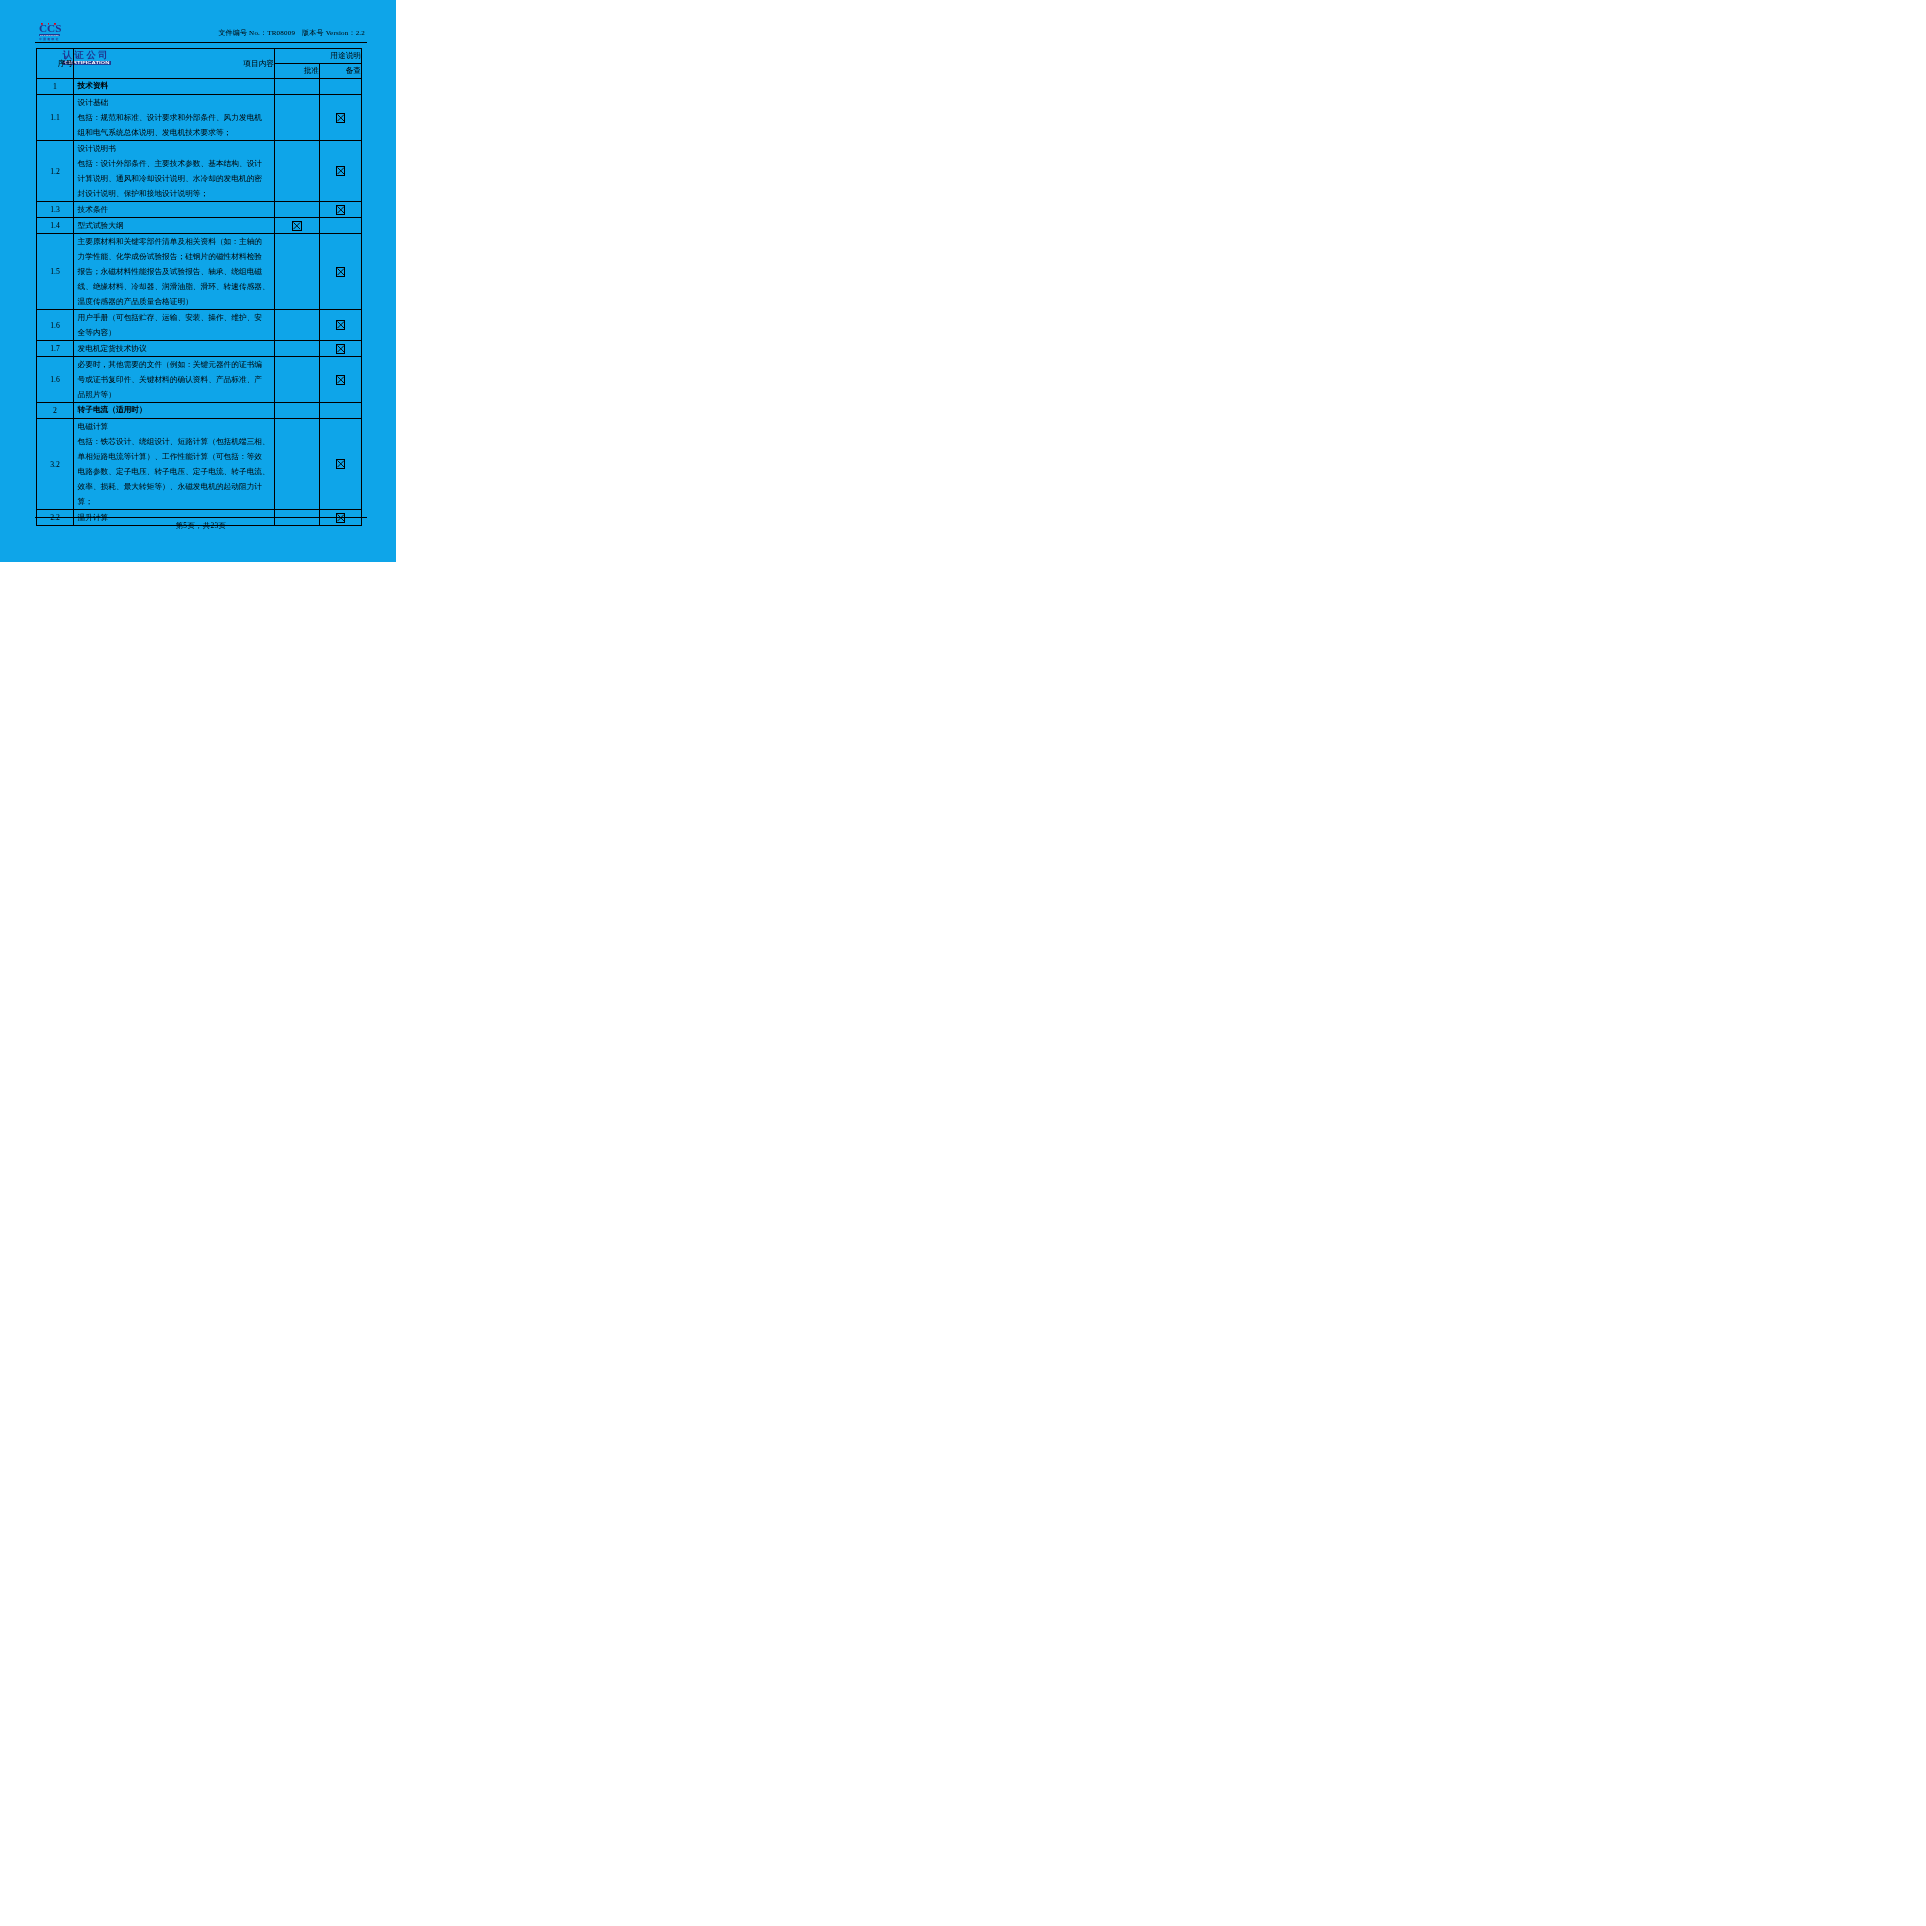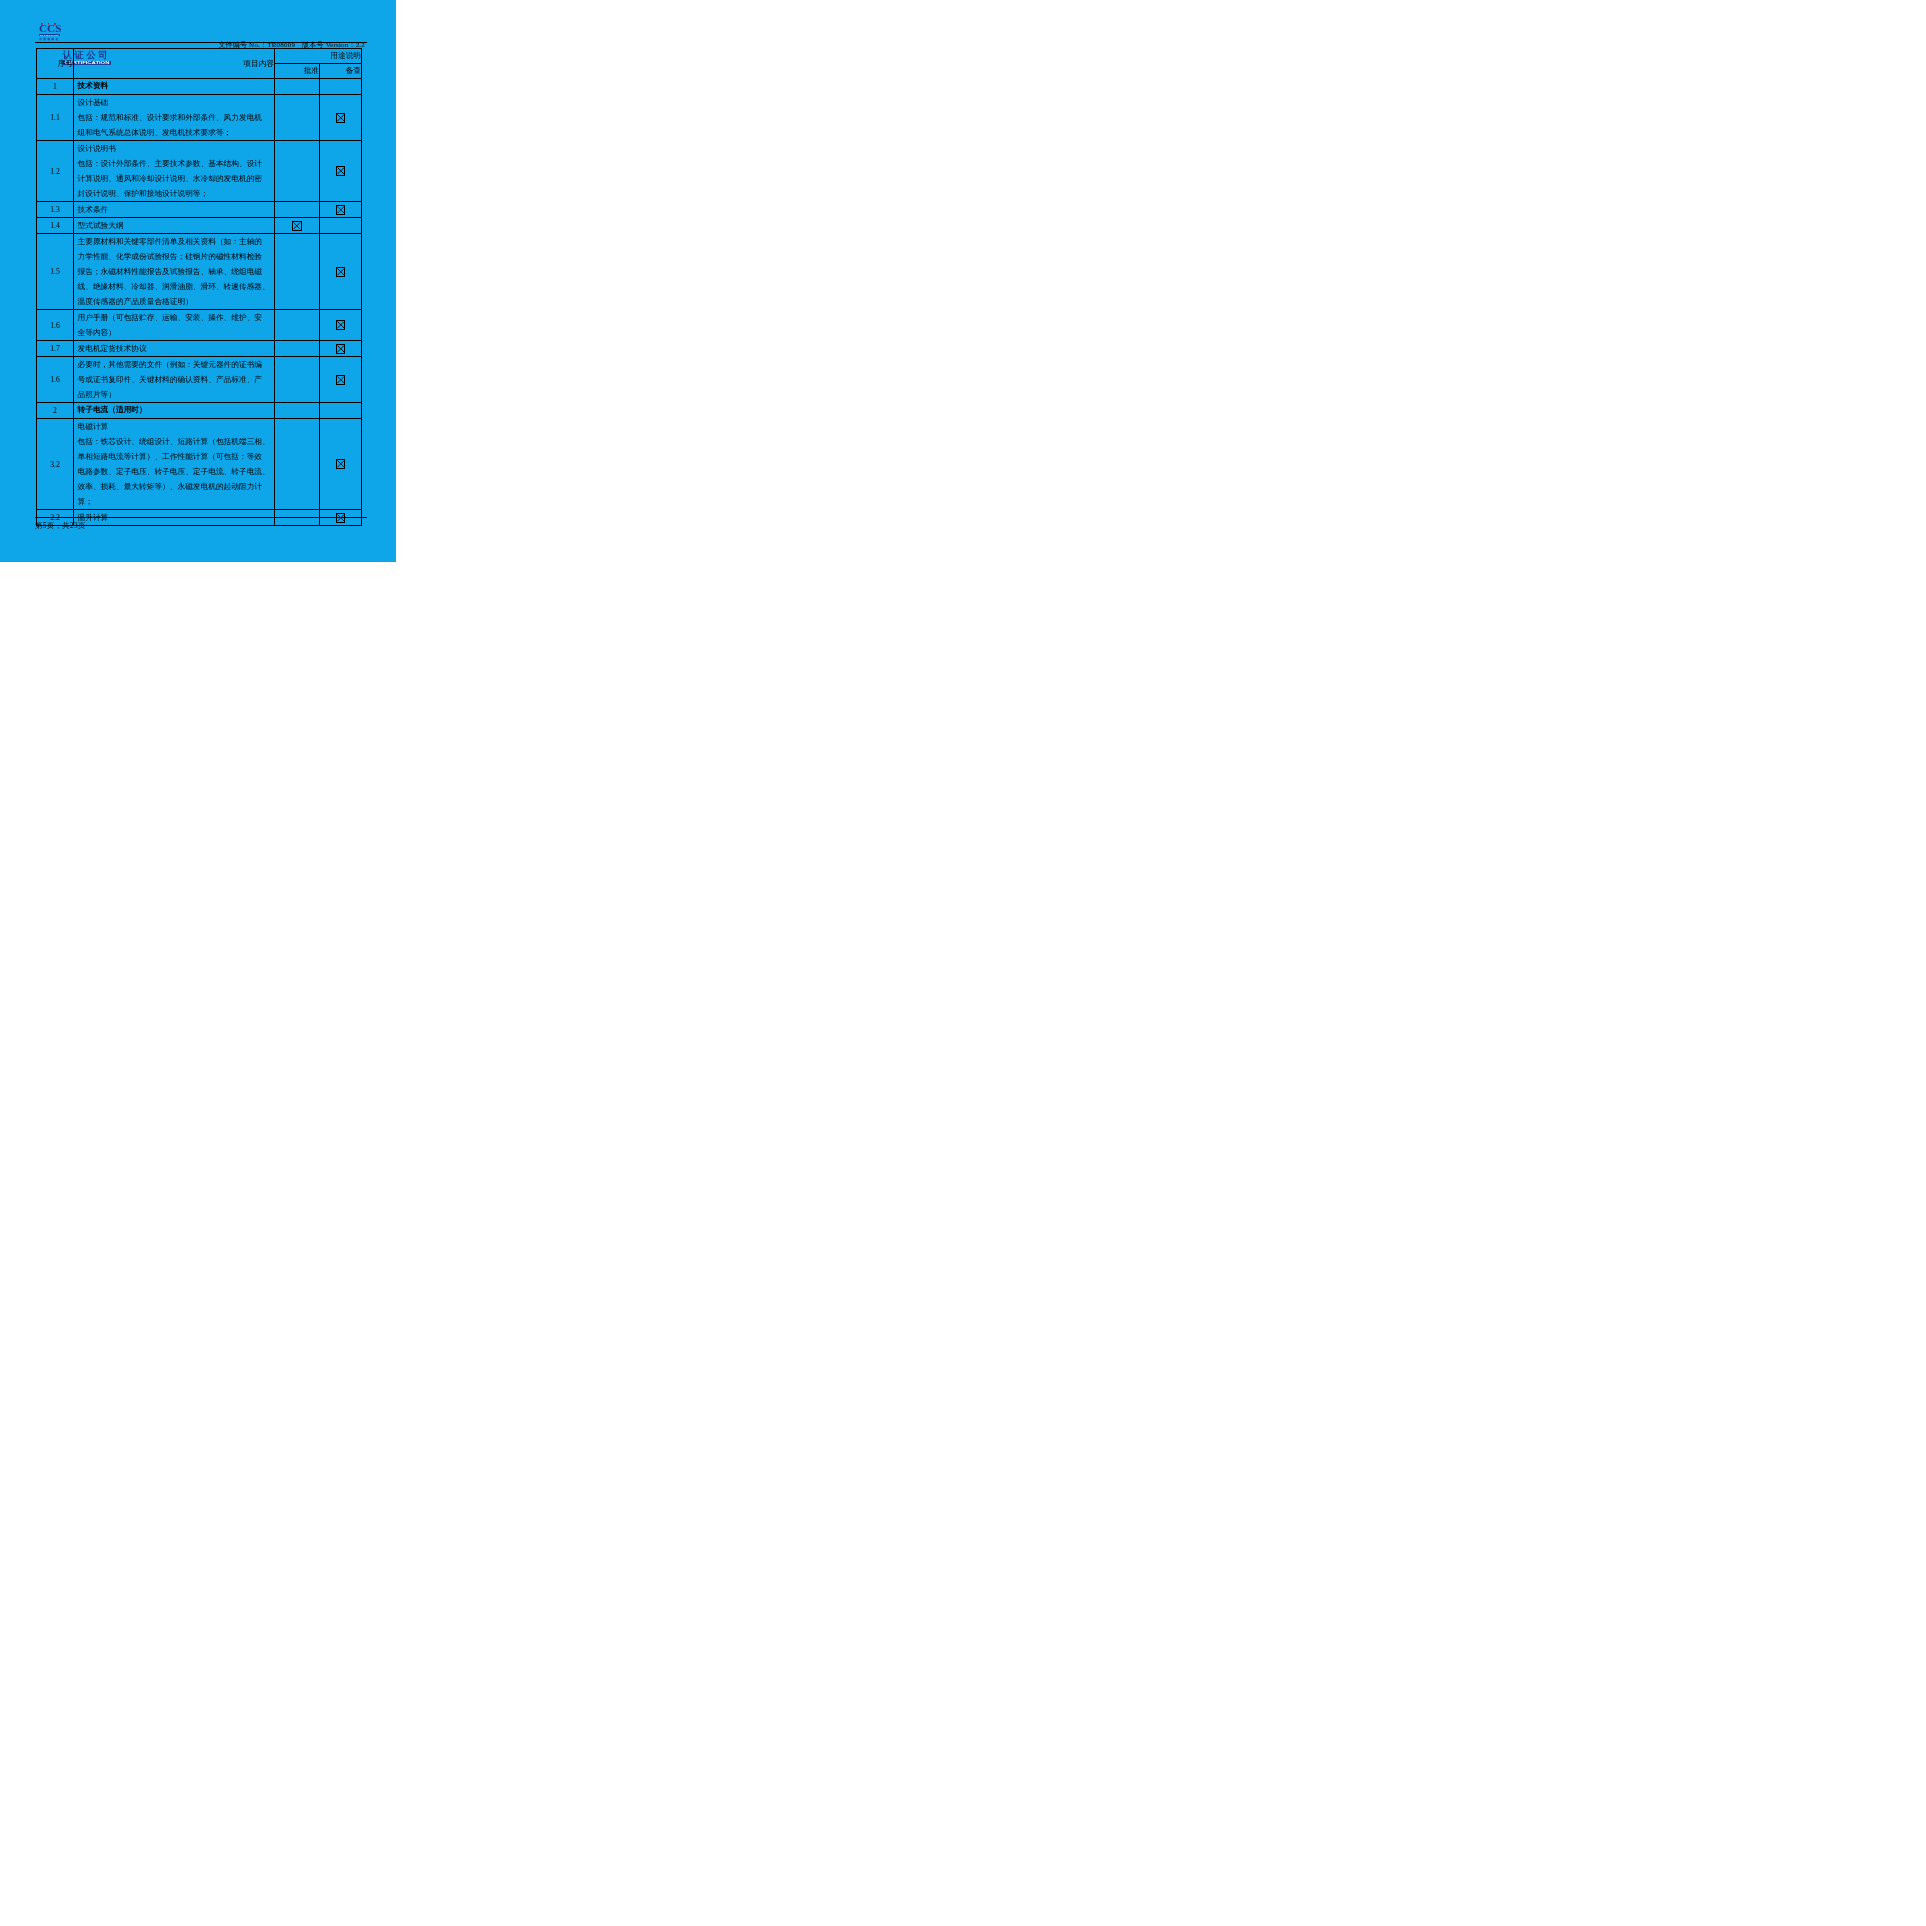--- a/index.html
+++ b/index.html
@@ -22,21 +22,21 @@
     clip-path:polygon(0 0,100% 0,100% 100%,50% 55%,0 100%);}
   .flame.f1{left:1.9px;} .flame.f2{left:8.5px;} .flame.f3{left:15px;}
   .society-bar{display:block;margin-top:0.4px;}
   .society-cn{margin-top:0.4px;color:var(--blue);font-size:2.7px;letter-spacing:1.5px;
     white-space:nowrap;font-weight:bold;}
   .logo-right{display:flex;flex-direction:column;margin-top:26px;}
   .company-cn{color:var(--blue);font-weight:bold;font-size:9.2px;line-height:10px;
     letter-spacing:2.7px;white-space:nowrap;}
   .cert-bar{display:block;margin-top:0.8px;}
 
-  .doc-line{position:absolute;top:40px;right:31px;font-size:7px;white-space:nowrap;
+  .doc-line{position:absolute;top:28px;right:31px;font-size:7px;white-space:nowrap;
     letter-spacing:0.2px;}
   .doc-line .gap{display:inline-block;width:7px;}
   .header-rule{position:absolute;left:35px;top:42px;width:332px;height:1.2px;background:#000;}
 
   
   table.doc{position:absolute;left:36px;top:48px;width:324px;border-collapse:collapse;
     table-layout:fixed;}
   table.doc th,table.doc td{
     border-left:0.6px solid #000;border-right:0.6px solid #000;
     border-top:0.8px solid #000;border-bottom:0.8px solid #000;
@@ -47,21 +47,21 @@
   td.c-content{text-align:left;padding-left:3.5px;padding-right:1.5px;
     white-space:pre-line;line-height:15px;}
   td.c-content.bold{font-weight:bold;font-family:Liberation Mono, monospace;}
   td.c-check{text-align:center;}
   .cbx{display:inline-block;width:9.6px;height:9.6px;border:1px solid #000;
     vertical-align:middle;line-height:0;}
   .cbx svg{display:block;width:100%;height:100%;}
 
   
   .footer-rule{position:absolute;left:35px;top:517px;width:332px;height:1.2px;background:#000;}
-  .footer-text{position:absolute;left:35px;top:521px;width:332px;
+  .footer-text{position:absolute;left:35px;top:521px;width:332px;text-align:center;
     font-size:7.3px;letter-spacing:0.4px;}
 </style>
 </head>
 <body>
 
 <div class="page">
 
   <div class="logo">
     <div class="logo-left">
       <div class="ccs-wrap">

